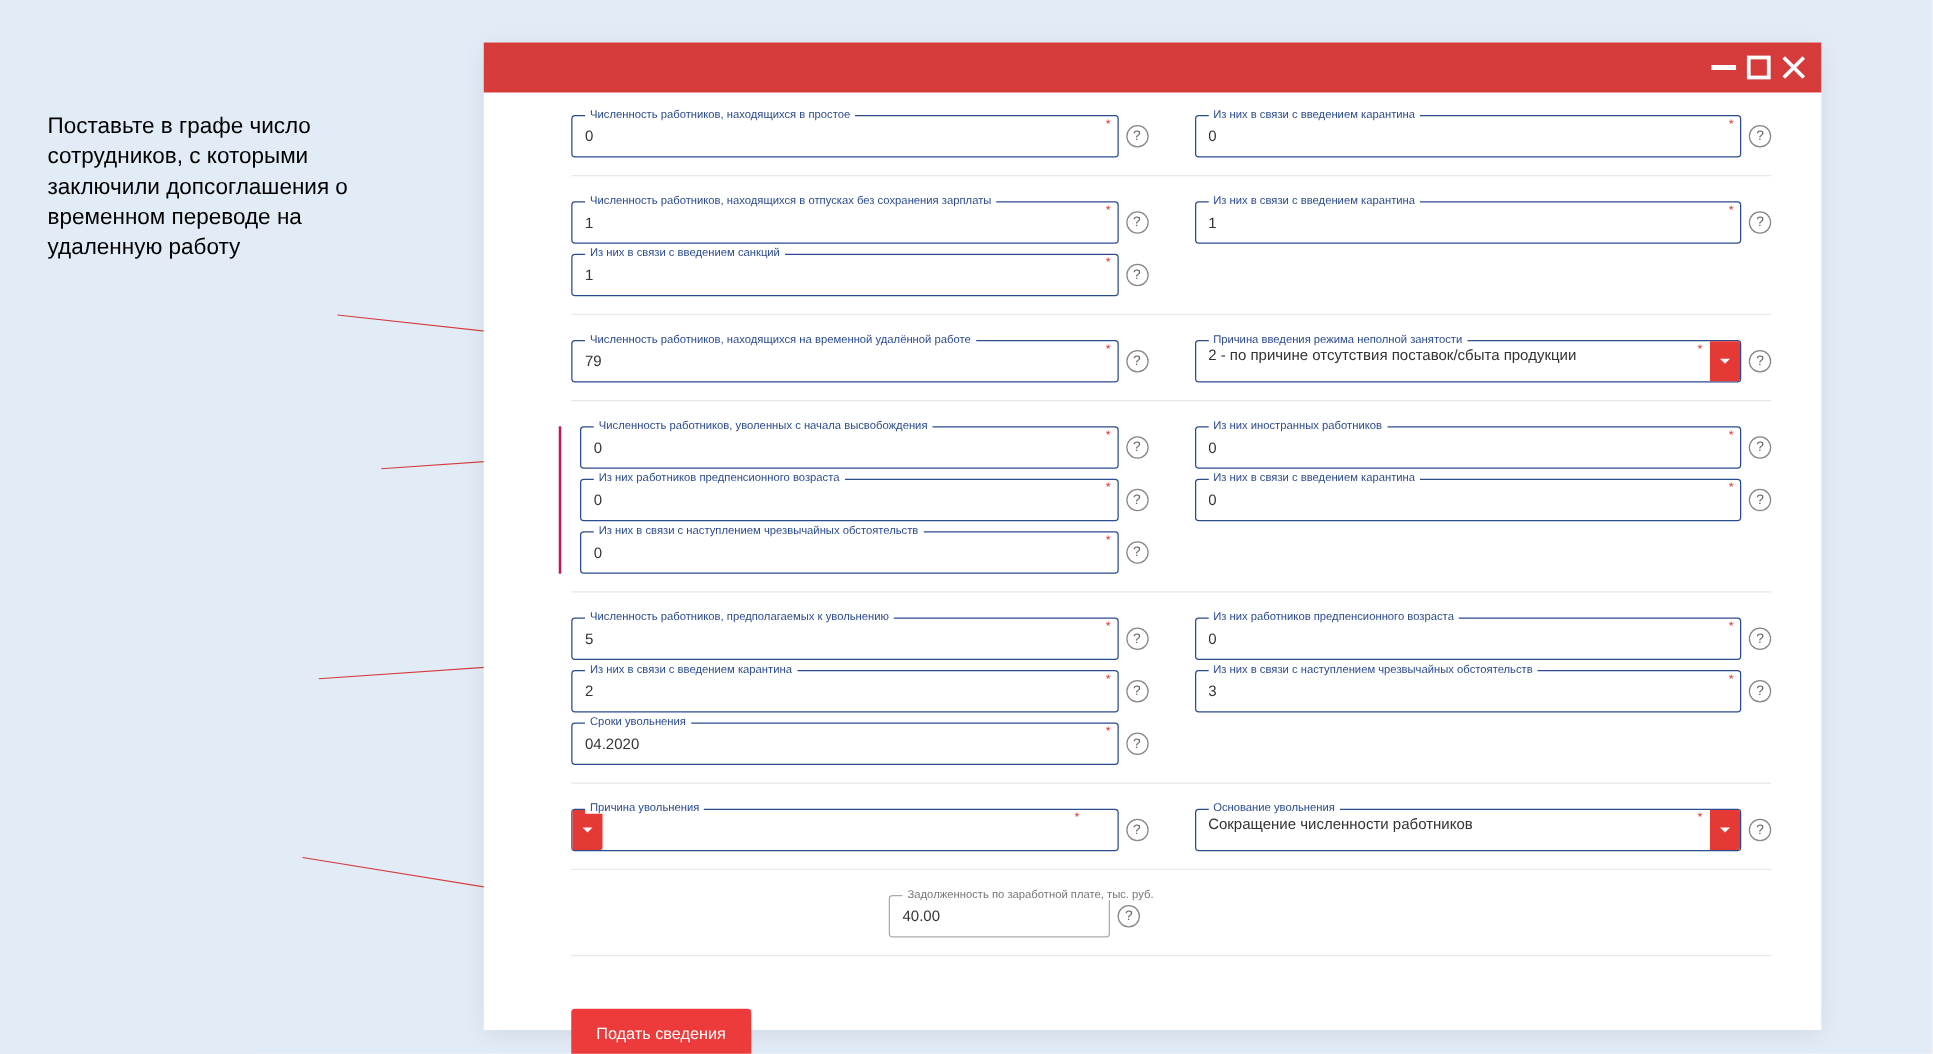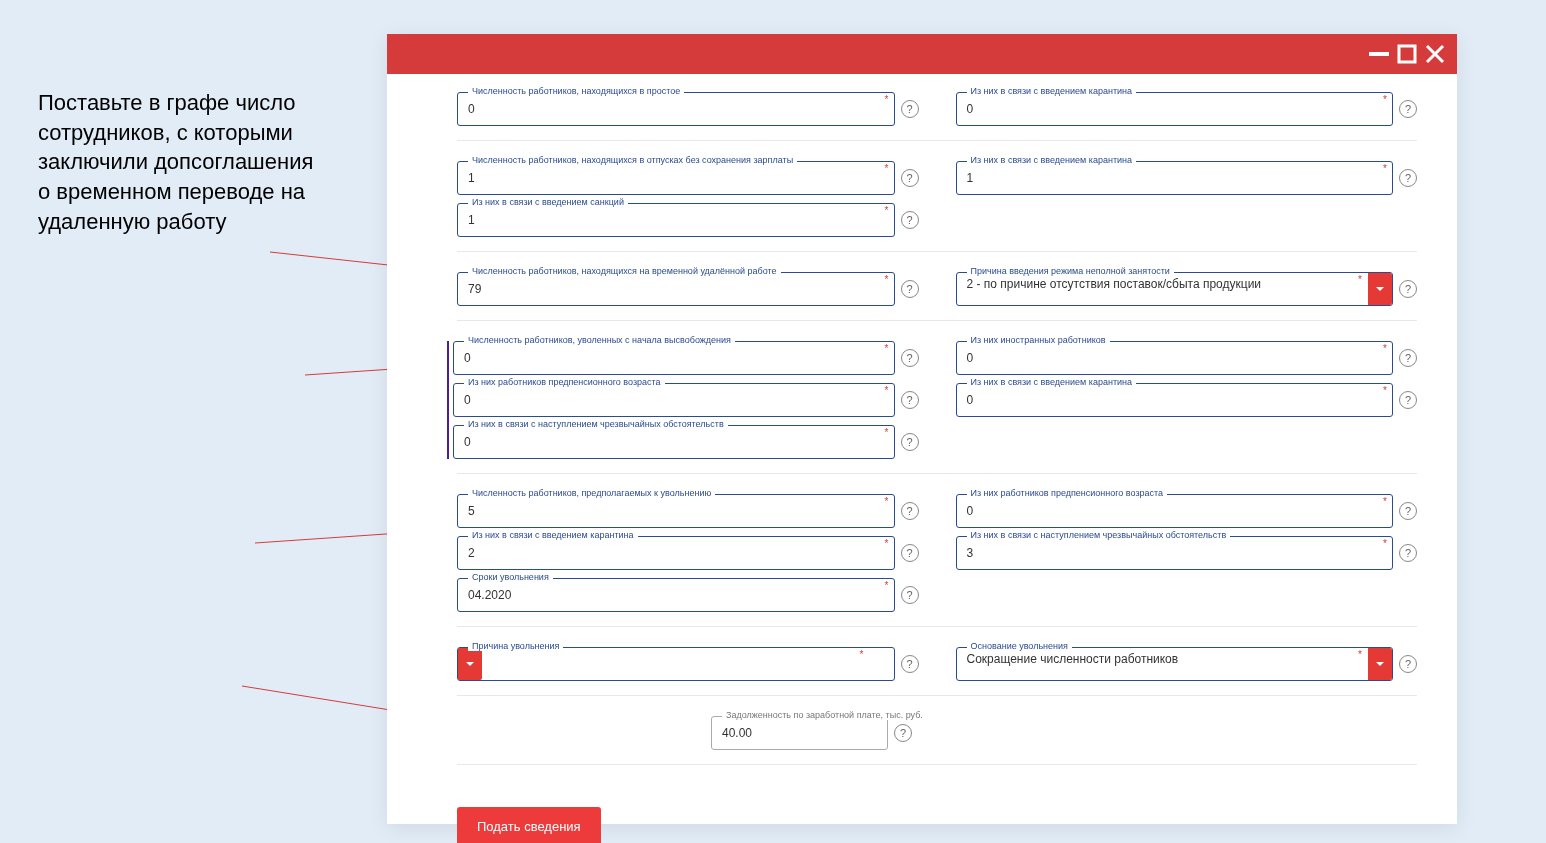--- a/index.html
+++ b/index.html
@@ -9,21 +9,21 @@
     width: 1546px;
     height: 843px;
     position: relative;
     overflow: hidden;
   }
   .annotations {
     position: absolute;
     left: 38px;
     top: 88px;
     width: 290px;
-    font-size: 22px;
+    font-size: 18px;
     line-height: 1.35;
     color: #000;
   }
   .annotation { margin-bottom: 30px; }
   .window {
     position: absolute;
     left: 387px;
     top: 34px;
     width: 1070px;
     height: 790px;
@@ -126,23 +126,23 @@
     color: #666;
     font-size: 11px;
     display: flex;
     align-items: center;
     justify-content: center;
     flex-shrink: 0;
     cursor: pointer;
     background: #fff;
   }
   .group {
-    border-left: 2px solid #4c1d95;
+    border-left: 2px solid #be185d;
     margin-left: -10px;
-    padding-left: 4px;
+    padding-left: 15px;
   }
   .submit-btn {
     margin-top: 22px;
     background: #ed3a3a;
     color: #fff;
     border: none;
     padding: 12px 20px;
     font-size: 13px;
     border-radius: 3px;
     cursor: pointer;

